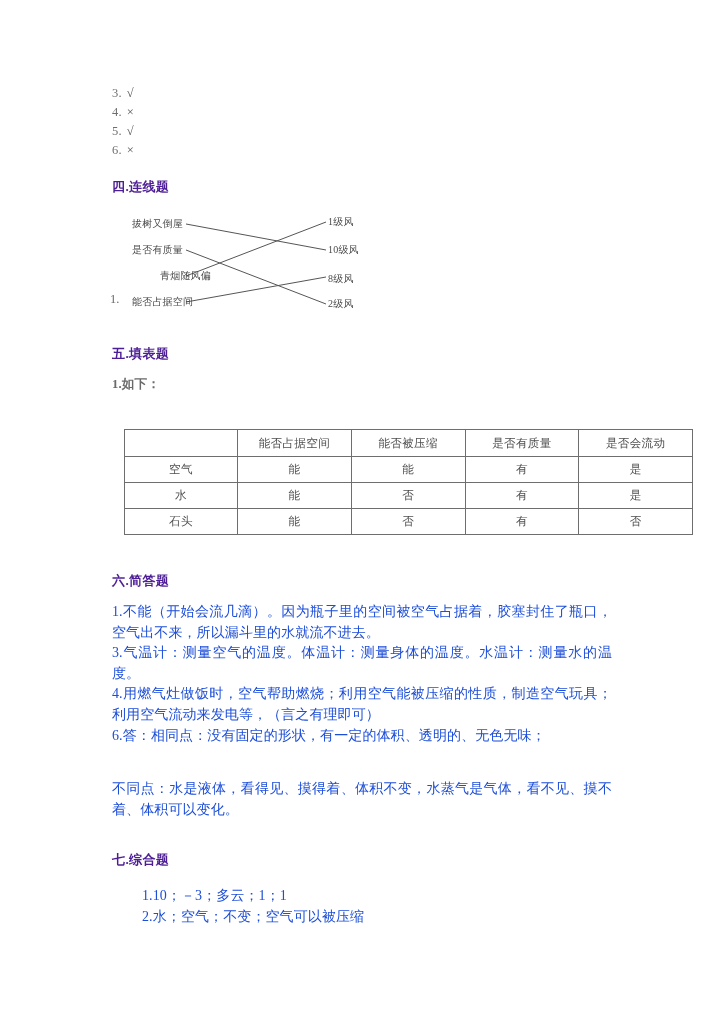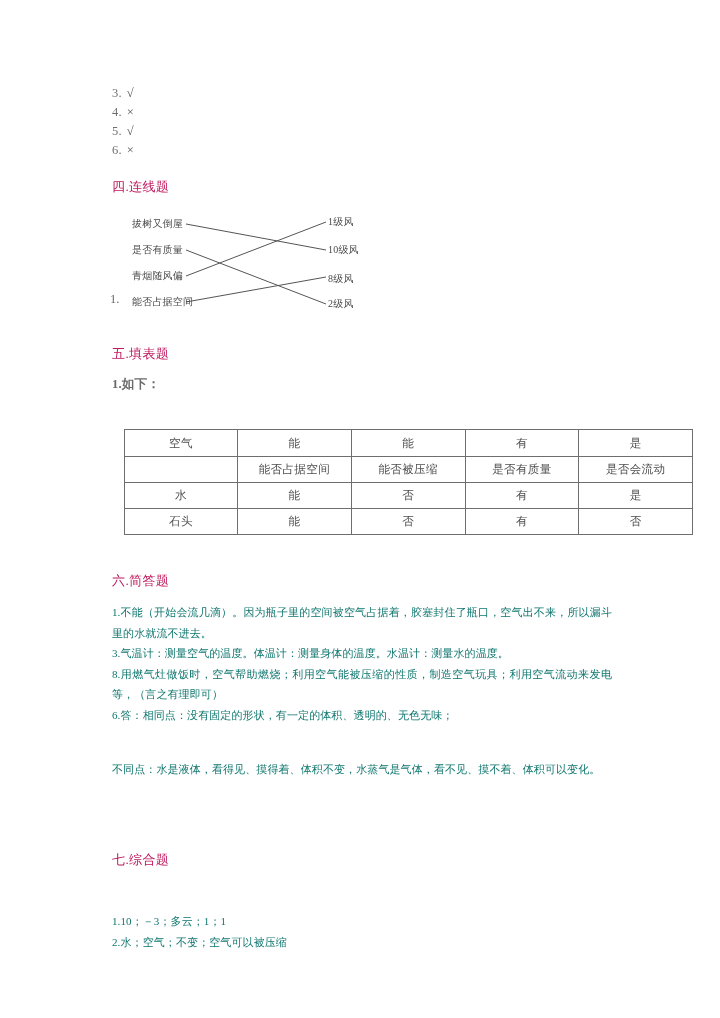--- a/index.html
+++ b/index.html
@@ -33,23 +33,23 @@
     color: #6a6a6a;
     letter-spacing: .2px;
   }
   .tf-list div { white-space: nowrap; }
   .tf-num { color: #6f6f6f; }
   .tf-mark { display: inline-block; margin-left: 5px; color: #555; }
 
   .sec-head {
     position: absolute;
     left: 112px;
-    font-weight: normal;
+    font-weight: bold;
     font-size: 13px;
-    color: #be185d;
+    color: #4c1d95;
     letter-spacing: .4px;
     white-space: nowrap;
   }
   #head-lianxian { top: 178px; }
   #head-tianbiao { top: 345px; }
   #head-jianda   { top: 572px; }
   #head-zonghe   { top: 851px; }
 
   .body-line {
     position: absolute;
@@ -58,30 +58,30 @@
     line-height: 20.5px;
     color: #6a6a6a;
     letter-spacing: .15px;
   }
   #tianbiao-intro { top: 374px; font-weight: bold; }
 
   .para {
     position: absolute;
     left: 112px;
     width: 500px;
-    font-size: 11px;
+    font-size: 14px;
     line-height: 20.6px;
-    color: #0f766e;
+    color: #1d4ed8;
     letter-spacing: .1px;
     text-align: justify;
   }
   #qa-block { top: 602px; }
   #qa-block p { margin: 0; }
   #qa-block p.gap { margin-top: 33px; }
-  #zonghe-block { top: 911px; }
+  #zonghe-block { top: 886px; margin-left: 30px; }
   #zonghe-block p { margin: 0; }
 
   
   #match-wrap {
     position: absolute;
     left: 104px;
     top: 208px;
     width: 300px;
     height: 108px;
   }
@@ -102,21 +102,21 @@
   }
   .match-left  { left: 28px; }
   .match-right { left: 224px; }
   .match-item {
     position: absolute;
     height: 12px;
     display: flex;
     align-items: center;
   }
   .ml-0 { top: 10px; }  .ml-1 { top: 36px; }
-  .ml-2 { top: 62px; }  .ml-3 { top: 88px; }
+  .ml-2 { top: 62px; margin-left: 28px; }  .ml-3 { top: 88px; }
   .mr-0 { top: 8px; }   .mr-1 { top: 36px; }
   .mr-2 { top: 65px; }  .mr-3 { top: 90px; }
   #match-svg {
     position: absolute;
     left: 0; top: 0;
     width: 300px; height: 108px;
     overflow: visible;
   }
   #match-svg line { stroke: #555; stroke-width: 1; }
 
@@ -188,34 +188,34 @@
     <div class="match-col match-right match-item mr-2">8级风</div>
     <div class="match-col match-right match-item mr-3">2级风</div>
   </div>
 
   <div class="sec-head" id="head-tianbiao">五.填表题</div>
   <div class="body-line" id="tianbiao-intro">1.如下：</div>
 
   <table id="fill-table">
     <tbody>
       <tr>
-        <td class="rowhead">空气</td>
-        <td>能</td>
-        <td>能</td>
-        <td>有</td>
-        <td>是</td>
-      </tr>
-      <tr>
         <td class="rowhead"></td>
         <td>能否占据空间</td>
         <td>能否被压缩</td>
         <td>是否有质量</td>
         <td>是否会流动</td>
       </tr>
       <tr>
+        <td class="rowhead">空气</td>
+        <td>能</td>
+        <td>能</td>
+        <td>有</td>
+        <td>是</td>
+      </tr>
+      <tr>
         <td class="rowhead">水</td>
         <td>能</td>
         <td>否</td>
         <td>有</td>
         <td>是</td>
       </tr>
       <tr>
         <td class="rowhead">石头</td>
         <td>能</td>
         <td>否</td>
@@ -223,21 +223,21 @@
         <td>否</td>
       </tr>
     </tbody>
   </table>
 
   <div class="sec-head" id="head-jianda">六.简答题</div>
 
   <div class="para" id="qa-block">
     <p>1.不能（开始会流几滴）。因为瓶子里的空间被空气占据着，胶塞封住了瓶口，空气出不来，所以漏斗里的水就流不进去。</p>
     <p>3.气温计：测量空气的温度。体温计：测量身体的温度。水温计：测量水的温度。</p>
-    <p>8.用燃气灶做饭时，空气帮助燃烧；利用空气能被压缩的性质，制造空气玩具；利用空气流动来发电等，（言之有理即可）</p>
+    <p>4.用燃气灶做饭时，空气帮助燃烧；利用空气能被压缩的性质，制造空气玩具；利用空气流动来发电等，（言之有理即可）</p>
     <p>6.答：相同点：没有固定的形状，有一定的体积、透明的、无色无味；</p>
     <p class="gap">不同点：水是液体，看得见、摸得着、体积不变，水蒸气是气体，看不见、摸不着、体积可以变化。</p>
   </div>
 
   <div class="sec-head" id="head-zonghe">七.综合题</div>
 
   <div class="para" id="zonghe-block">
     <p>1.10；－3；多云；1；1</p>
     <p>2.水；空气；不变；空气可以被压缩</p>
   </div>

